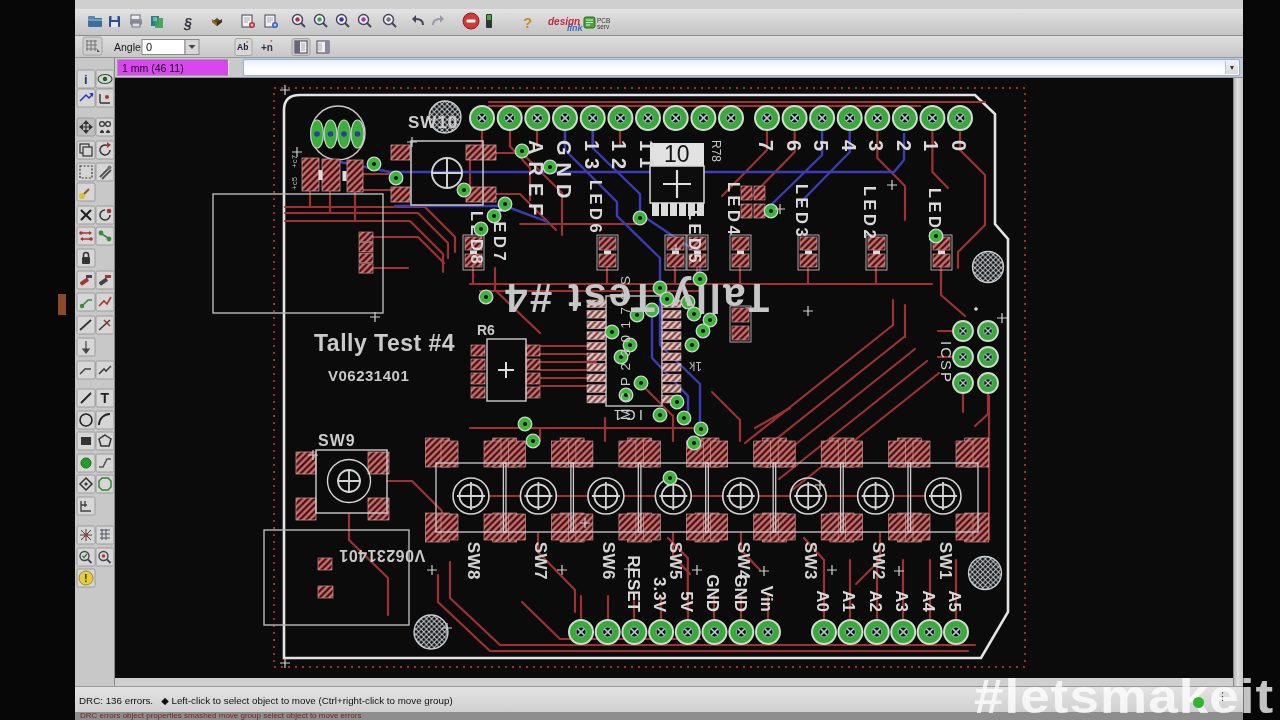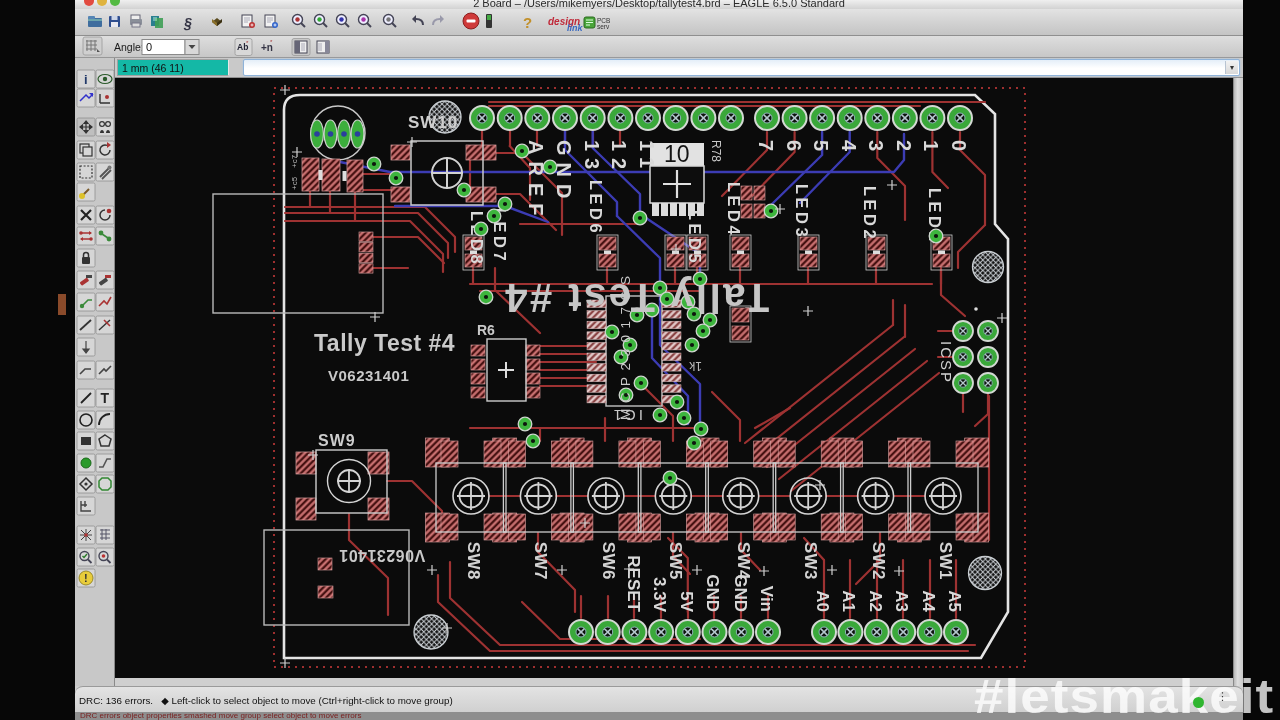--- a/index.html
+++ b/index.html
@@ -1,42 +1,36 @@
 <!DOCTYPE html>
 <html><head><meta charset="utf-8"><style>
 html,body{margin:0;padding:0;background:#000;}
 *{box-sizing:border-box;font-family:"Liberation Sans",sans-serif;}
 .page{position:relative;width:1280px;height:720px;background:#070707;overflow:hidden;}
 .win{position:absolute;left:75px;top:0;width:1168px;height:712px;background:#cfcfcf;}
 .title{position:absolute;left:0;top:0;width:100%;height:9px;background:linear-gradient(#efefef,#d2d2d2);overflow:hidden;}
 .title .txt{position:absolute;left:0;top:-3px;width:100%;text-align:center;font-size:11px;color:#2a2a2a;}
 .tl{position:absolute;top:-4px;width:10px;height:10px;border-radius:50%;}
 .row3{position:absolute;left:40px;top:58px;width:1128px;height:20px;background:#c9c9c9;border-bottom:1px solid #909090;}
-.coord{position:absolute;left:2px;top:1px;width:112px;height:17px;background:#14b8a6;border:1px solid #a0a0a0;border-right-color:#e8e8e8;font-size:10.5px;color:#111;padding:2px 0 0 4px;}
+.coord{position:absolute;left:2px;top:1px;width:112px;height:17px;background:#d946ef;border:1px solid #a0a0a0;border-right-color:#e8e8e8;font-size:10.5px;color:#111;padding:2px 0 0 4px;}
 .cmd{position:absolute;left:128px;top:1px;width:997px;height:17px;background:linear-gradient(#e4eef8,#ffffff 55%);border:1.5px solid #8fb3d9;border-radius:2px;box-shadow:0 0 2px #a9c6e4;}
 .cmdarr{position:absolute;right:1px;top:1px;width:13px;height:13px;background:linear-gradient(#f2f2f2,#d8d8d8);border-left:1px solid #b8c4d2;font-size:8px;color:#333;text-align:center;line-height:13px;}
 .canvas{position:absolute;left:40px;top:78px;width:1118px;height:600px;background:#0b0b0b;}
 .vscroll{position:absolute;left:1158px;top:78px;width:10px;height:608px;background:linear-gradient(90deg,#b8b8b8,#dedede 40%,#c8c8c8);border-left:1px solid #8a8a8a;}
-.status{position:absolute;left:0;top:686px;width:100%;height:26px;background:linear-gradient(#e3e3e3,#d0d0d0);border-top:1px solid #9a9a9a;border-radius:8px;}
+.status{position:absolute;left:0;top:686px;width:100%;height:26px;background:linear-gradient(#e3e3e3,#d0d0d0);border-top:1px solid #9a9a9a;}
 .status .txt{position:absolute;left:4px;top:8px;font-size:9.8px;color:#101010;}
 .bstrip{position:absolute;left:0;top:712px;width:100%;height:16px;background:#8e8e8e;overflow:hidden;}
 .bstrip .txt{position:absolute;left:5px;top:-1px;font-size:8px;color:#7a2020;}
 .wm{position:absolute;left:974px;top:668px;font-size:49px;font-weight:bold;letter-spacing:1px;color:rgba(255,255,255,0.76);z-index:30;transform:scaleX(1.08);transform-origin:left;}
 .sdot{position:absolute;left:1193px;top:697px;width:11px;height:11px;border-radius:50%;background:#2fb52f;z-index:40;}
 .grip{position:absolute;left:1217px;top:694px;z-index:40;font-size:11px;color:#383838;line-height:5px;}
 .rust{position:absolute;left:58px;top:294px;width:8px;height:21px;background:#8a4a2a;}
 </style></head><body>
 <div class="page">
  <div class="win">
-  <div class="title">
-    <div class="tl" style="left:9px;background:#e24b40;"></div>
-    <div class="tl" style="left:22px;background:#dfb33f;"></div>
-    <div class="tl" style="left:35px;background:#54ba43;"></div>
-    <div class="txt">2 Board – /Users/mikemyers/Desktop/tallytest4.brd – EAGLE 6.5.0 Standard</div>
-  </div>
   <div style="position:absolute;left:0;top:9px;width:100%;height:27px;filter:blur(0.3px);">
         <svg width="1168" height="27" style="position:absolute;left:0;top:0">
           <defs>
             <linearGradient id="tbg" x1="0" y1="0" x2="0" y2="1">
               <stop offset="0" stop-color="#e3e3e3"></stop>
               <stop offset="0.5" stop-color="#d2d2d2"></stop>
               <stop offset="1" stop-color="#c3c3c3"></stop>
             </linearGradient>
           </defs>
           <rect width="1168" height="27" fill="url(#tbg)"></rect>

